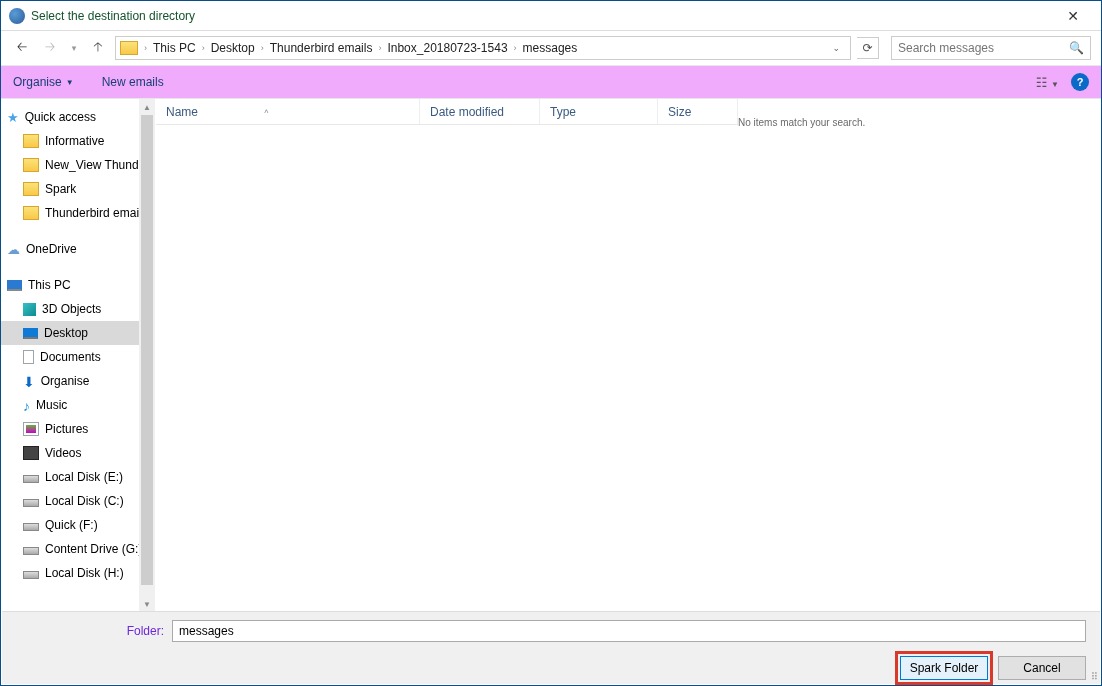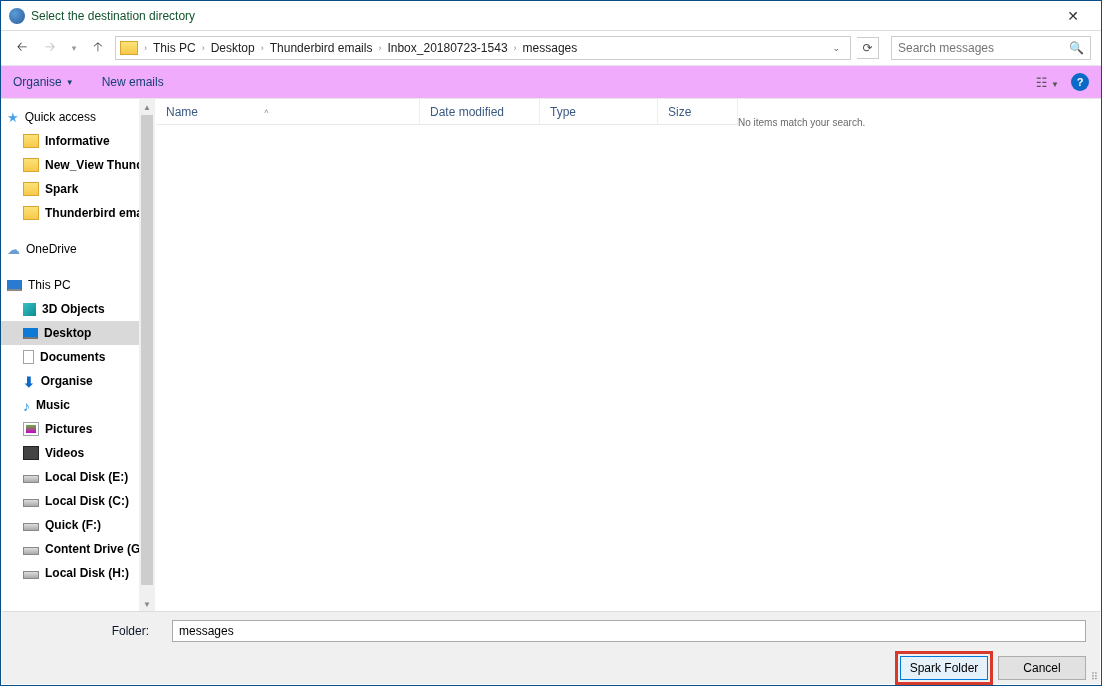--- a/index.html
+++ b/index.html
@@ -28,21 +28,21 @@
     .toolbar .right { margin-left: auto; display: flex; align-items: center; gap: 12px; }
     .view-ico { font-size: 13px; color: #555; }
     .help { width: 18px; height: 18px; border-radius: 50%; background: #0b69c7; color: #fff; display: flex; align-items: center; justify-content: center; font-size: 11px; font-weight: bold; }
     .body { display: flex; height: 513px; }
     .tree { width: 155px; border-right: 1px solid #fff; font-size: 12px; padding-top: 6px; position: relative; }
     .scroll-stub { position: absolute; right: 0; top: 0; bottom: 0; width: 16px; background: #f0f0f0; }
     .scroll-stub .up, .scroll-stub .dn { height: 16px; display: flex; align-items: center; justify-content: center; font-size: 8px; color: #888; }
     .scroll-stub .dn { position: absolute; bottom: 0; width: 100%; }
     .scroll-thumb { position: absolute; top: 16px; left: 2px; right: 2px; height: 470px; background: #cdcdcd; }
     .tnode { display: flex; align-items: center; height: 24px; padding-left: 6px; gap: 6px; white-space: nowrap; overflow: hidden; }
-    .tnode.indent1 { padding-left: 22px; font-weight: bold; }
+    .tnode.indent1 { padding-left: 22px; }
     .tnode.sel { background: #d9d9d9; }
     .ticon { width: 16px; height: 14px; display: inline-block; flex: none; }
     .ticon.folder { background: linear-gradient(#fbe27a, #f8c948); border: 1px solid #d6a62e; }
     .ticon.star { color: #4aa3e8; font-size: 13px; width: auto; height: auto; }
     .ticon.cloud { color: #6a9dd0; font-size: 13px; width: auto; }
     .ticon.pc { background: #2a7ad1; border: 1px solid #2a7ad1; height: 11px; width: 15px; border-bottom: 2px solid #888; }
     .ticon.cube { background: linear-gradient(135deg, #36c1c6, #0d8b90); height: 13px; width: 13px; }
     .ticon.screen { background: #0e7ad6; border: 1px solid #0e7ad6; height: 11px; width: 15px; border-bottom: 2px solid #777; }
     .ticon.doc { background: #fff; border: 1px solid #9ea5aa; height: 14px; width: 11px; }
     .ticon.dl { color: #0b69c7; font-size: 14px; width: auto; }
@@ -57,21 +57,21 @@
     .colhead { height: 26px; display: flex; border-bottom: 1px solid #e8e8e8; font-size: 12px; color: #3b5a80; }
     .colhead .col { padding: 5px 10px; border-right: 1px solid #eee; display: flex; align-items: center; gap: 6px; }
     .colhead .c1 { width: 264px; }
     .colhead .c2 { width: 120px; }
     .colhead .c3 { width: 118px; }
     .colhead .c4 { width: 80px; }
     .sort { font-size: 8px; color: #888; margin-left: 60px; }
     .empty { text-align: center; color: #6a6a6a; font-size: 10px; padding-top: 18px; }
     .footer { position: absolute; left: 1px; right: 1px; bottom: 1px; height: 73px; background: #f0f0f0; border-top: 1px solid #ddd; padding: 8px 14px 0; }
     .footer .row1 { display: flex; align-items: center; font-size: 12px; margin-bottom: 14px; }
-    .footer .lbl { width: 156px; text-align: right; padding-right: 23px; color: #0f172a; }
+    .footer .lbl { width: 156px; text-align: right; padding-right: 8px; color: #6d28d9; }
     .footer .fname { flex: 1; border: 1px solid #aaa; height: 22px; padding: 0 6px; font-size: 12px; background: #fff; }
     .footer .row2 { display: flex; justify-content: flex-end; gap: 10px; }
     .btn { min-width: 88px; height: 24px; border: 1px solid #adadad; background: #e1e1e1; font-size: 12px; cursor: pointer; }
     .btn.primary { background: #e5f1fb; border: 1px solid #0078d7; outline: 3px solid #d73a2b; outline-offset: 2px; }
     .resize { position: absolute; right: 2px; bottom: 2px; font-size: 10px; color: #999; }
   </style>
 </head>
 <body>
 
 <div class="titlebar">

